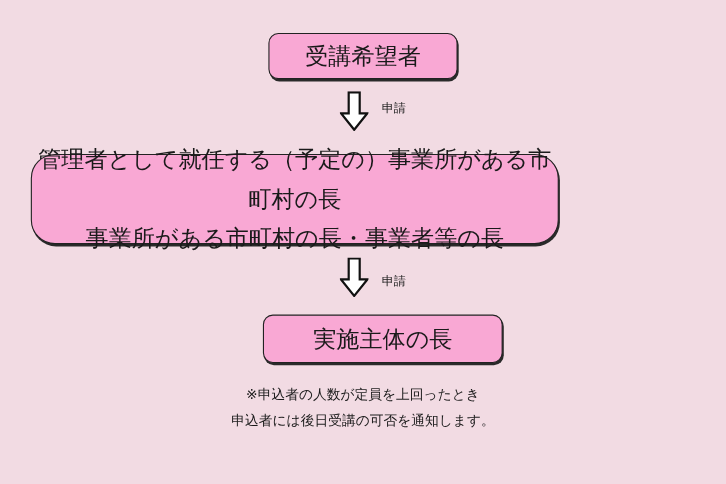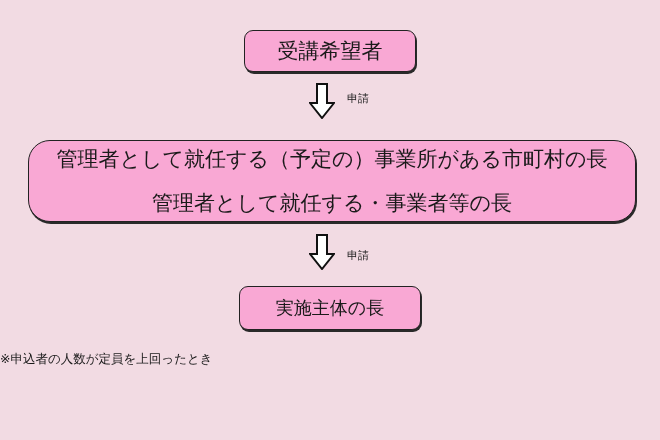--- a/index.html
+++ b/index.html
@@ -14,51 +14,52 @@
     position: absolute;
     background: #f9a8d4;
     border: 1.5px solid #222;
     box-sizing: border-box;
     display: flex; flex-direction: column;
     align-items: center; justify-content: center;
     text-align: center;
     box-shadow: 1px 2px 0 #2a2a2a;
   }
   #box1 { left: 244px; top: 30px; width: 172px; height: 42px; border-radius: 9px; font-size: 21px; }
-  #box2 { left: 28px; top: 140px; width: 608px; height: 82px; border-radius: 22px; font-size: 21px; line-height: 36px; justify-content: space-between; }
-  #box3 { left: 239px; top: 286px; width: 182px; height: 44px; border-radius: 9px; font-size: 18px; }
+  #box2 { left: 28px; top: 140px; width: 480px; height: 82px; border-radius: 22px; font-size: 21px; line-height: 36px; }
+  #box3 { left: 239px; top: 286px; width: 218px; height: 44px; border-radius: 9px; font-size: 21px; }
   .arrow { position: absolute; width: 26px; height: 36px; }
   .req { position: absolute; font-size: 11px; }
   #note {
     position: absolute; left: 0; top: 347px; width: 660px;
-    text-align: left; font-size: 12.5px; line-height: 23px;
+    text-align: center; font-size: 12.5px; line-height: 23px;
   }
   #note div { white-space: nowrap; }
 </style>
 </head>
 <body>
 
 <div class="box" id="box1">
   <span>受講希望者</span>
 </div>
 
 <svg class="arrow" style="left:309px; top:83px;" viewBox="0 0 26 36">
   <path d="M8 1 H18 V20 H25 L13 35 L1 20 H8 Z" fill="#fff" stroke="#111" stroke-width="2" stroke-linejoin="miter"></path>
 </svg>
 <span class="req" style="left:347px; top:91px;">申請</span>
 
 <div class="box" id="box2">
   <div>管理者として就任する（予定の）事業所がある市町村の長</div>
-  <div>管理者として就任する・事業者等の長</div>
+  <div>事業所がある市町村の長・事業者等の長</div>
 </div>
 
 <svg class="arrow" style="left:309px; top:234px;" viewBox="0 0 26 36">
   <path d="M8 1 H18 V20 H25 L13 35 L1 20 H8 Z" fill="#fff" stroke="#111" stroke-width="2" stroke-linejoin="miter"></path>
 </svg>
 <span class="req" style="left:347px; top:248px;">申請</span>
 
 <div class="box" id="box3">
   <span>実施主体の長</span>
 </div>
 
 <div id="note">
   <div>※申込者の人数が定員を上回ったとき</div>
+  <div>申込者には後日受講の可否を通知します。</div>
 </div>
 
 </body></html>

